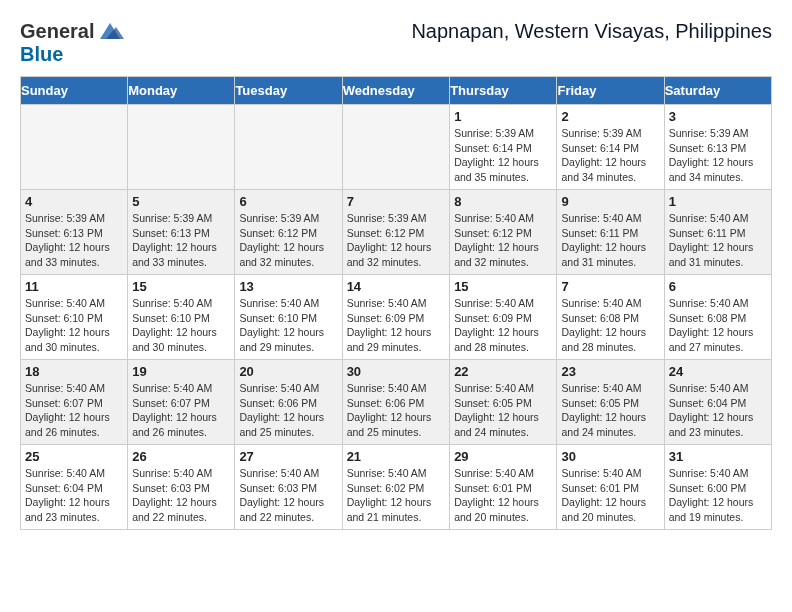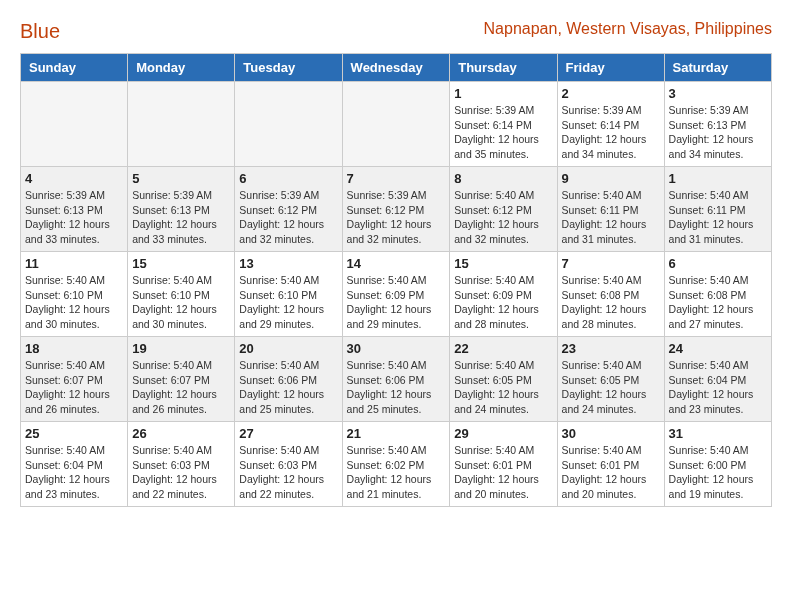--- a/index.html
+++ b/index.html
@@ -28,32 +28,32 @@
     }
     .title-area {
       text-align: right;
     }
     .month-title {
       font-size: 36px;
       font-weight: bold;
       color: #333;
     }
     .location-title {
-      font-size: 16px;
-      color: #c2410c;
+      font-size: 20px;
+      color: #0f172a;
     }
     .calendar {
       width: 100%;
       border-collapse: collapse;
       font-size: 11px;
     }
     .calendar th {
       background: #2a6db5;
       color: #fff;
-      padding: 6px 8px;
+      padding: 6px 0;
       text-align: left;
       border: 1px solid #ccc;
       font-size: 13px;
     }
     .calendar td {
       border: 1px solid #ccc;
       vertical-align: top;
       padding: 4px;
       width: 108px;
       min-height: 80px;
@@ -78,22 +78,31 @@
     }
     tr.week-row td {
       height: 85px;
     }
   </style>
 </head>
 <body>
 
 <div class="header-area">
   <div class="logo">
+    <div class="logo-row">
+      <div style="display:flex;align-items:center;gap:2px;">
+        <span style="font-size:20px;font-weight:bold;color:#333;">General</span>
+        <svg width="28" height="22" viewBox="0 0 28 22">
+          <polygon points="4,18 14,2 24,18" fill="#2a6db5" opacity="0.85"></polygon>
+          <polygon points="10,18 20,6 28,18" fill="#1a4a8a" opacity="0.7"></polygon>
+        </svg>
+      </div>
+    </div>
     <div>
-      <span style="font-size:20px;font-weight:normal;color:#c2410c;">Blue</span>
+      <span style="font-size:20px;font-weight:bold;color:#0369a1;">Blue</span>
     </div>
   </div>
   <div class="title-area">
     <div class="location-title">Napnapan, Western Visayas, Philippines</div>
   </div>
 </div>
 
 <table class="calendar">
   <thead>
     <tr>

